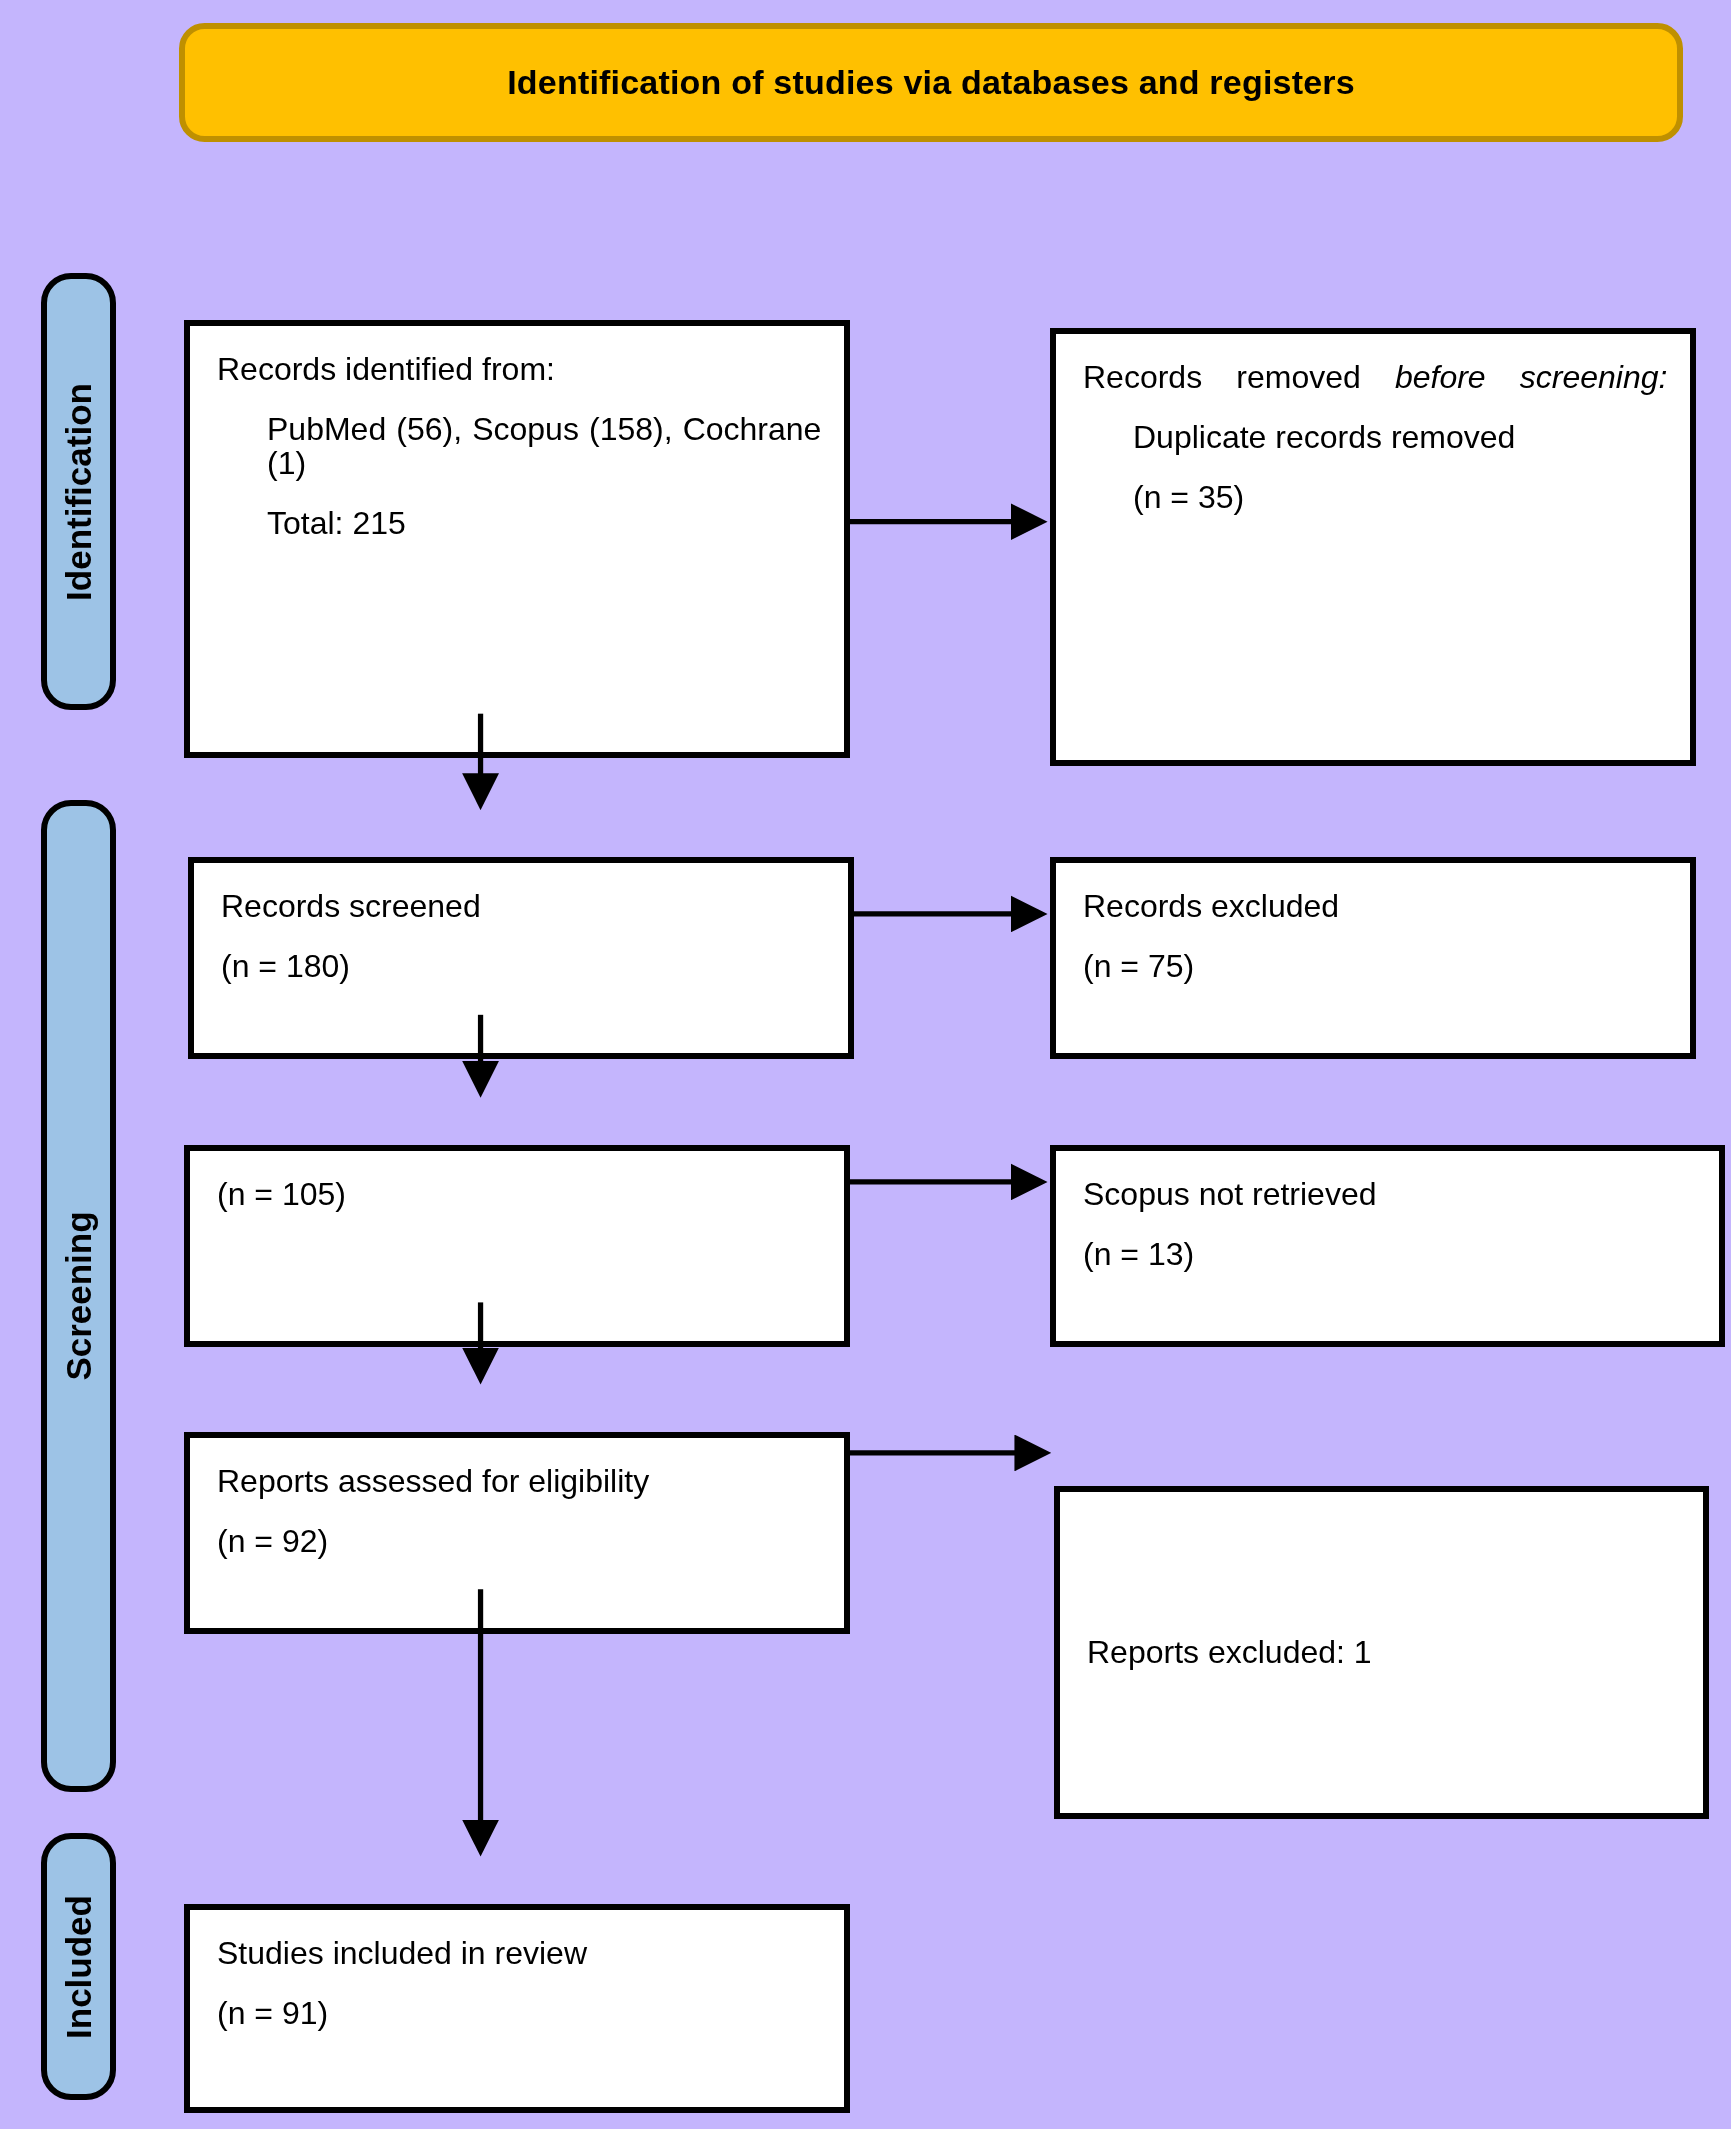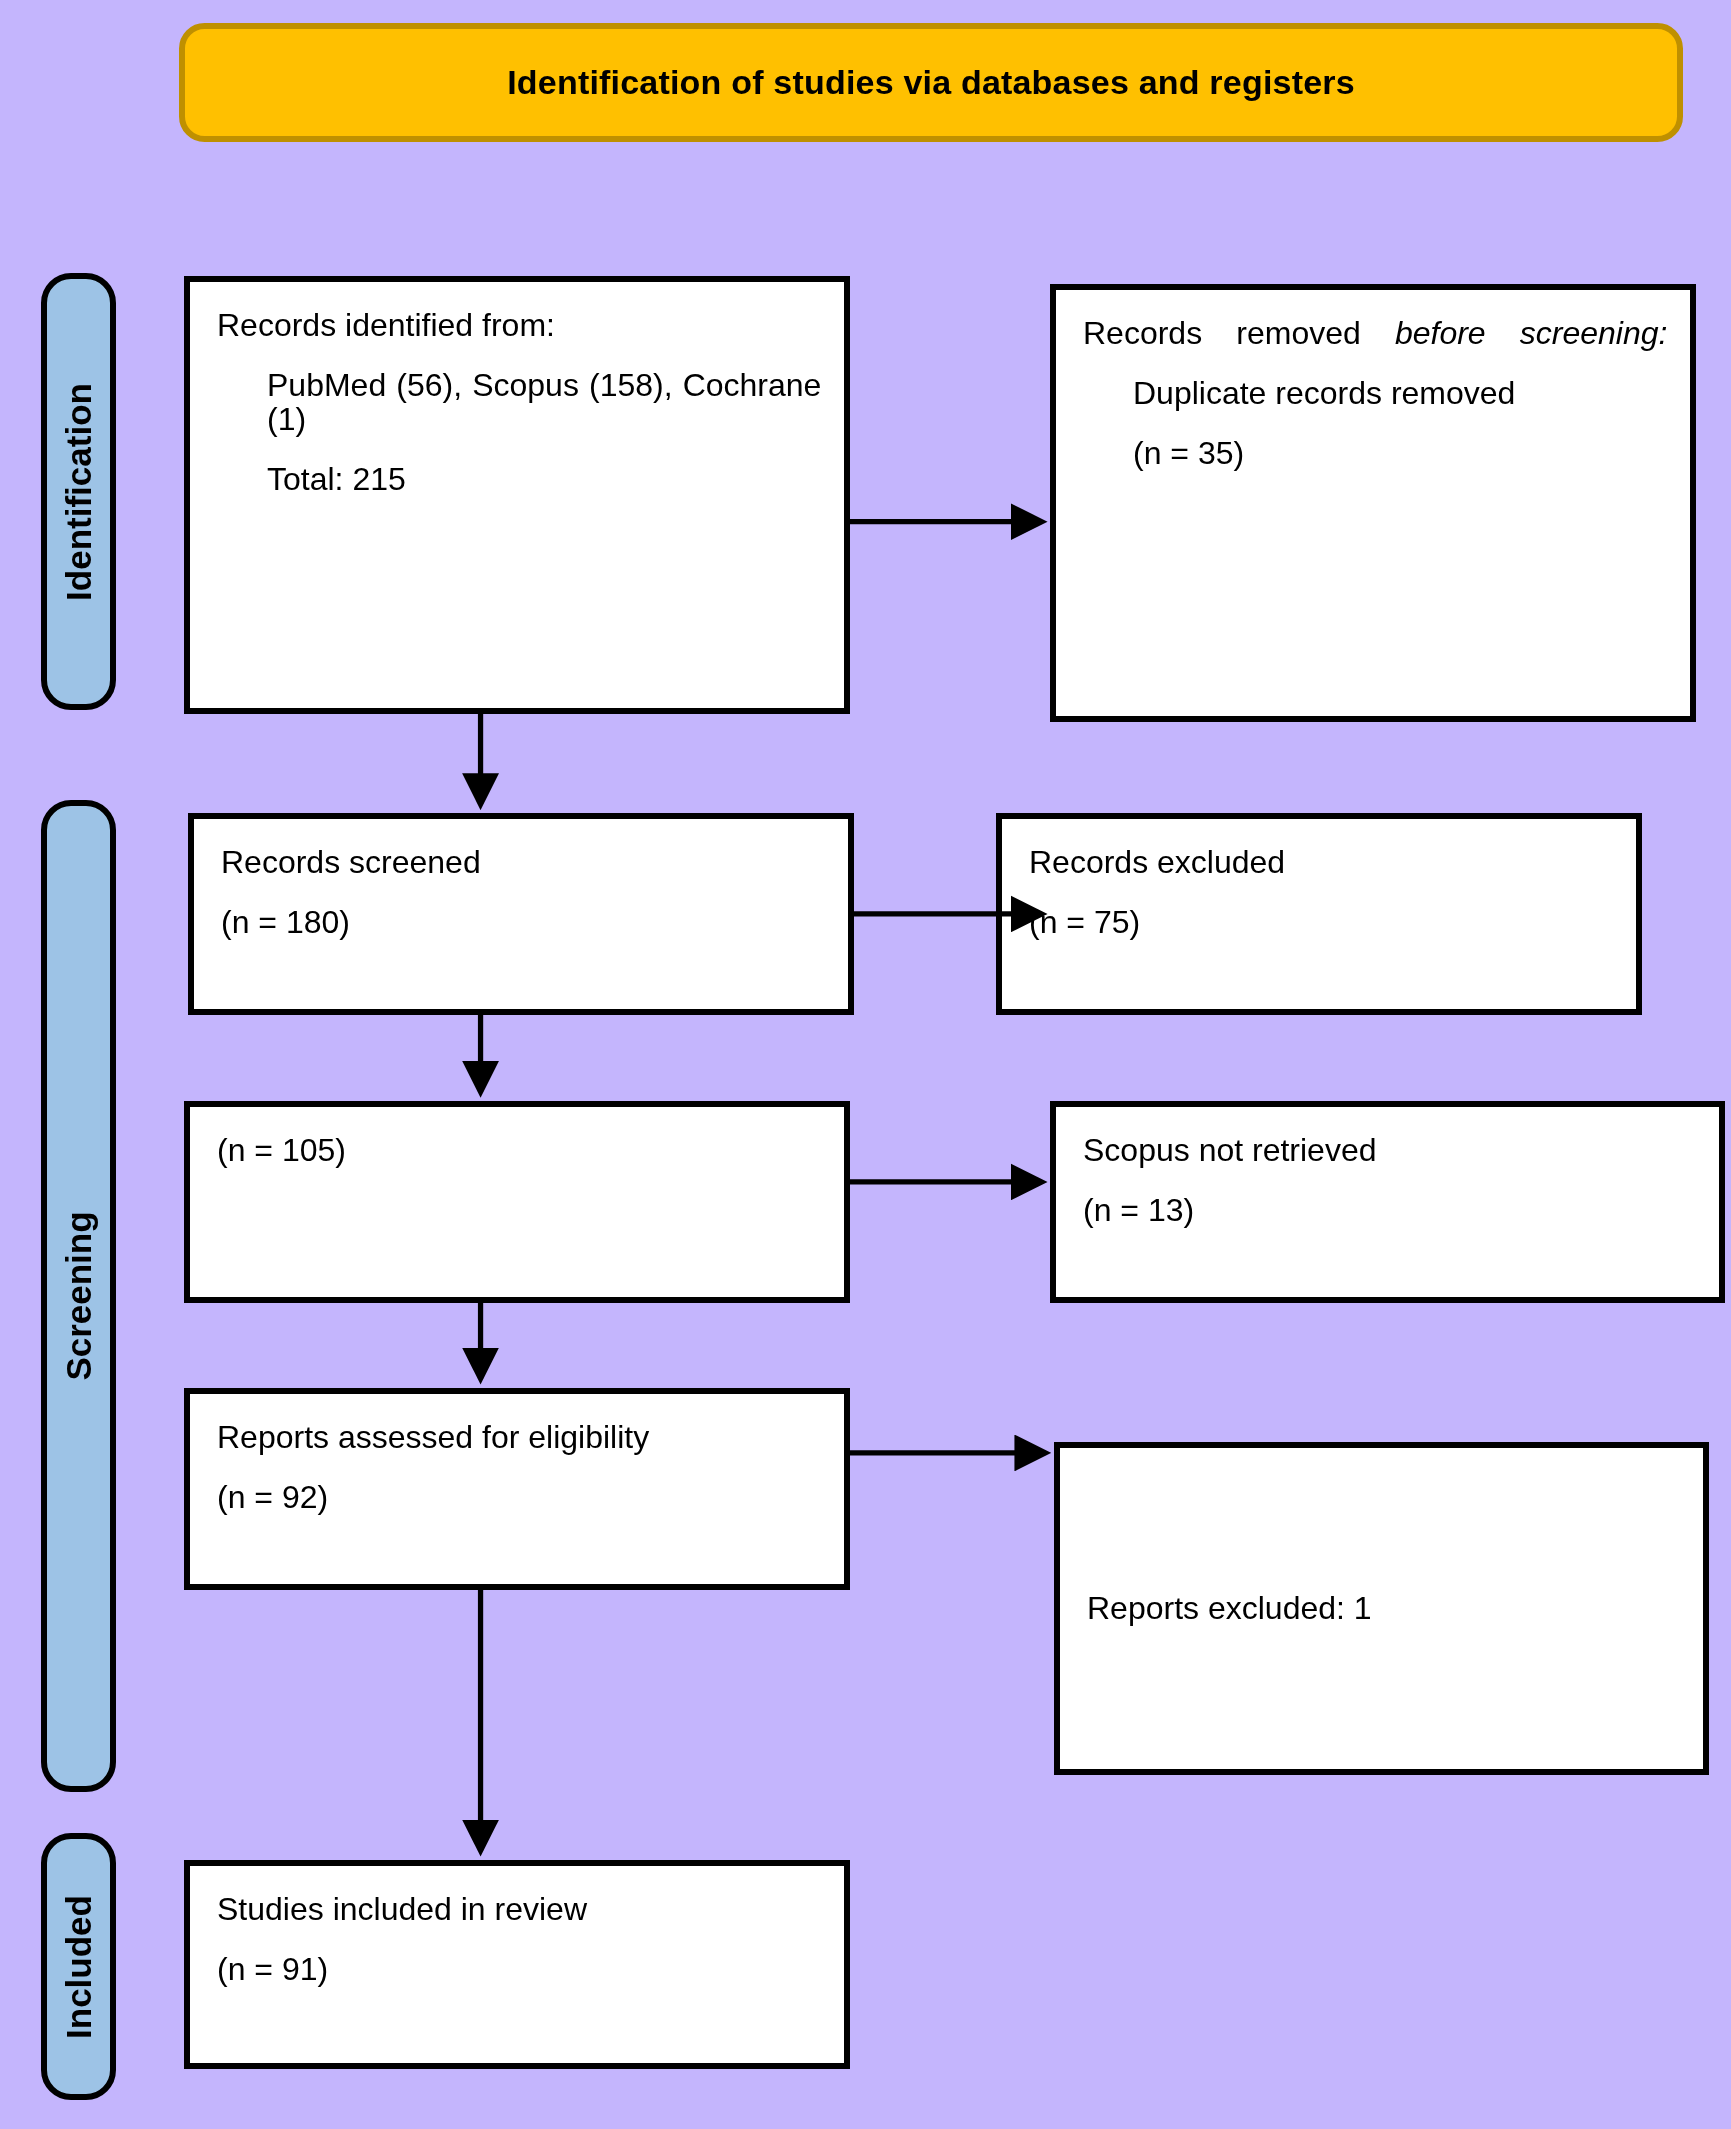--- a/index.html
+++ b/index.html
@@ -64,20 +64,21 @@
   #pill-screening      { left: 41px; top: 800px; width: 75px; height: 992px; }
   #pill-included       { left: 41px; top: 1833px; width: 75px; height: 267px; }
 
   
   .flow-box {
     position: absolute;
     background: #ffffff;
     border: 6.8px solid #000000;
     box-sizing: border-box;
     padding: 25.6px 22.6px 15px 27px;
+    margin-top: 44px;
   }
   .flow-box p {
     margin: 0 0 25.6px 0;
     font-size: 32px;
     line-height: 1.08;
     color: #000000;
   }
   .flow-box p:last-child { margin-bottom: 0; }
   .indent { padding-left: 50px; }
   .justify { text-align: justify; text-align-last: justify; }
@@ -86,21 +87,21 @@
     display: flex;
     flex-direction: column;
     justify-content: center;
     padding-top: 0;
     padding-bottom: 0;
   }
 
   #box-identified    { left: 184px;  top: 276px;  width: 666px;  height: 438px; }
   #box-removed       { left: 1050px; top: 284px;  width: 646px;  height: 438px; }
   #box-screened      { left: 188px;  top: 813px; width: 666px;  height: 202px; }
-  #box-excluded      { left: 996px; top: 813px; width: 646px;  height: 202px; }
+  #box-excluded      { left: 1050px; top: 813px; width: 646px;  height: 202px; }
   #box-sought        { left: 184px;  top: 1101px; width: 666px;  height: 202px; }
   #box-notretrieved  { left: 1050px; top: 1101px; width: 675px;  height: 202px; }
   #box-assessed      { left: 184px;  top: 1388px; width: 666px;  height: 202px; }
   #box-repexcluded   { left: 1054px; top: 1442px; width: 655px;  height: 333px; }
   #box-included      { left: 184px;  top: 1860px; width: 666px;  height: 209px; }
 
   
   #connectors {
     position: absolute;
     left: 0; top: 0;

